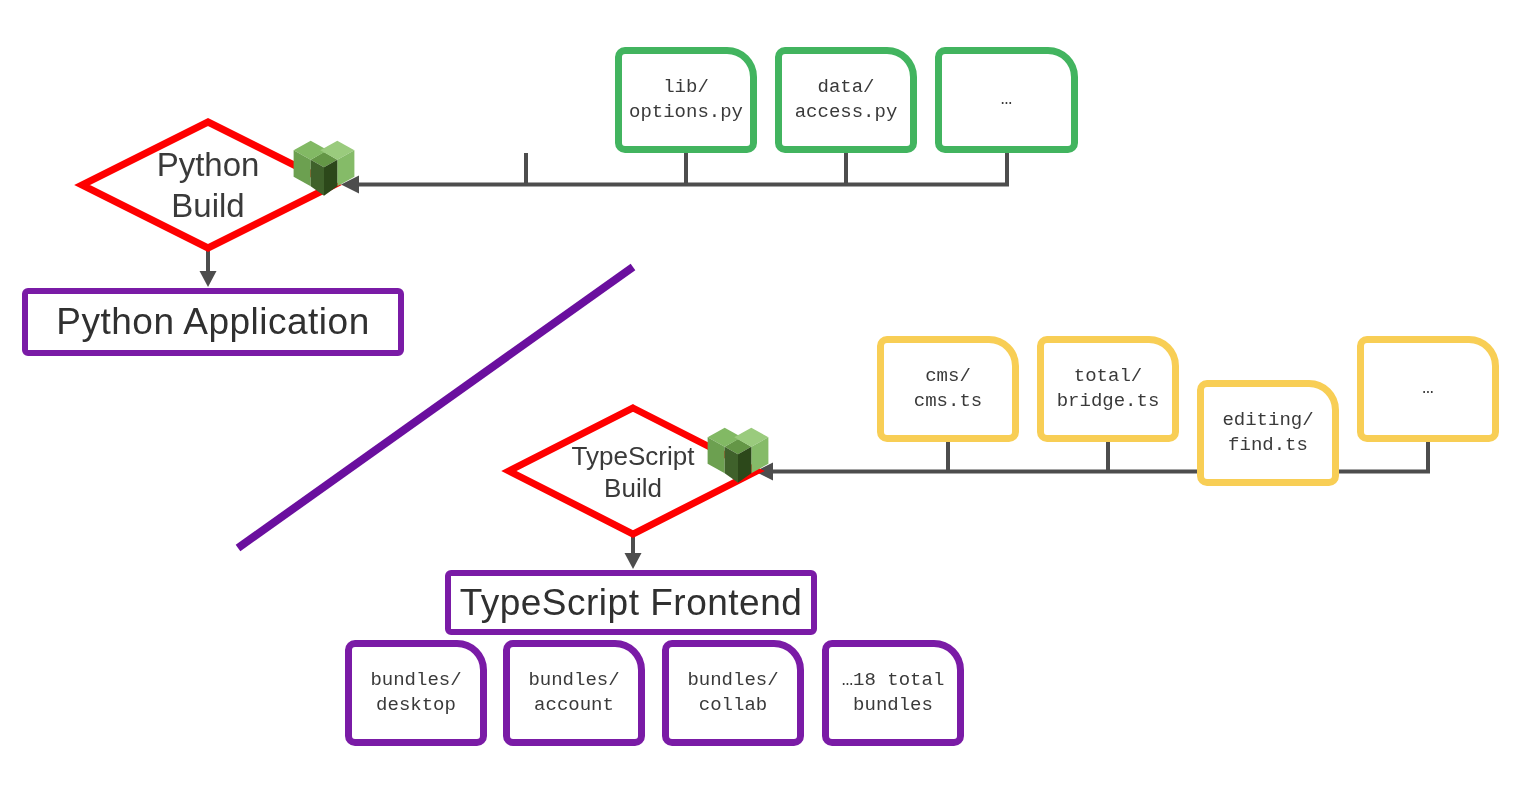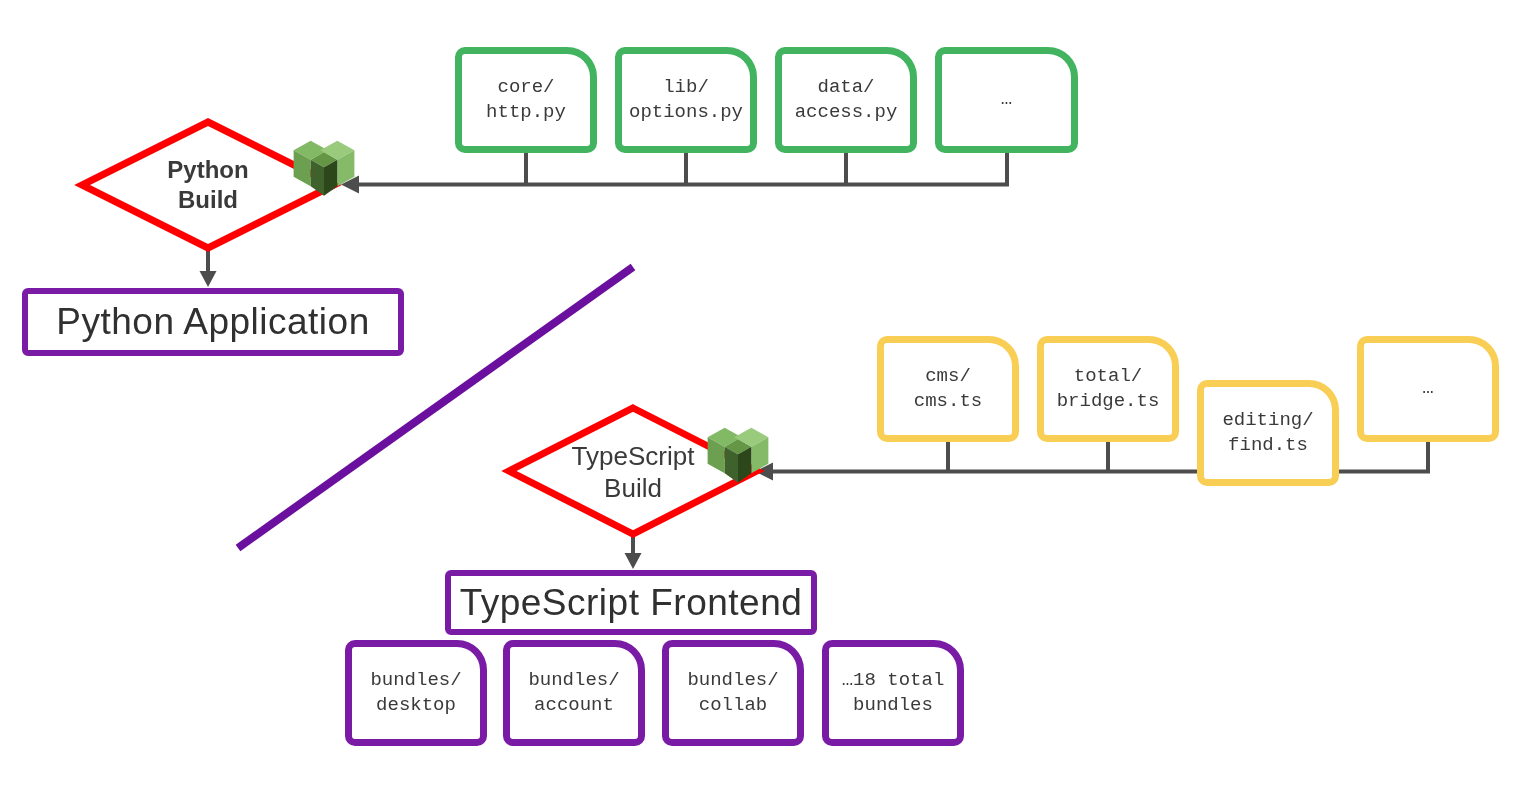--- a/index.html
+++ b/index.html
@@ -23,21 +23,21 @@
   .outbox{
     position:absolute;background:#ffffff;border:6px solid #7a1ba6;border-radius:6px;
     box-sizing:border-box;display:flex;align-items:center;justify-content:center;
     font-size:37px;color:#303030;letter-spacing:0.5px;white-space:nowrap;
   }
   
   .diamond-label{
     position:absolute;display:flex;align-items:center;justify-content:center;
     text-align:center;color:#3a3a3a;white-space:pre-line;line-height:1.25;
   }
-  .dl1{left:108px;top:147px;width:200px;height:76px;font-size:24px;font-weight:bold;}
+  .dl1{left:108px;top:147px;width:200px;height:76px;font-size:33px;}
   .dl2{left:533px;top:438px;width:200px;height:68px;font-size:26px;}
 </style>
 </head>
 <body>
 
 <div class="canvas">
 
   <svg class="layer" width="1536" height="789" viewBox="0 0 1536 789">
     <defs>
       <g id="bazel">
@@ -88,22 +88,20 @@
 
     <use href="#bazel" transform="translate(286,135) scale(0.95)"></use>
     <use href="#bazel" transform="translate(700,422) scale(0.95)"></use>
   </svg>
 
   <div class="diamond-label dl1">Python
 Build</div>
   <div class="diamond-label dl2">TypeScript
 Build</div>
 
-  <div class="filebox green" style="left:455px;">core/
-http.py</div>
   <div class="filebox green" style="left:615px;">lib/
 options.py</div>
   <div class="filebox green" style="left:775px;">data/
 access.py</div>
   <div class="filebox green" style="left:935px;width:143px;">…</div>
 
   <div class="filebox yellow" style="left:877px;">cms/
 cms.ts</div>
   <div class="filebox yellow" style="left:1037px;">total/
 bridge.ts</div>

